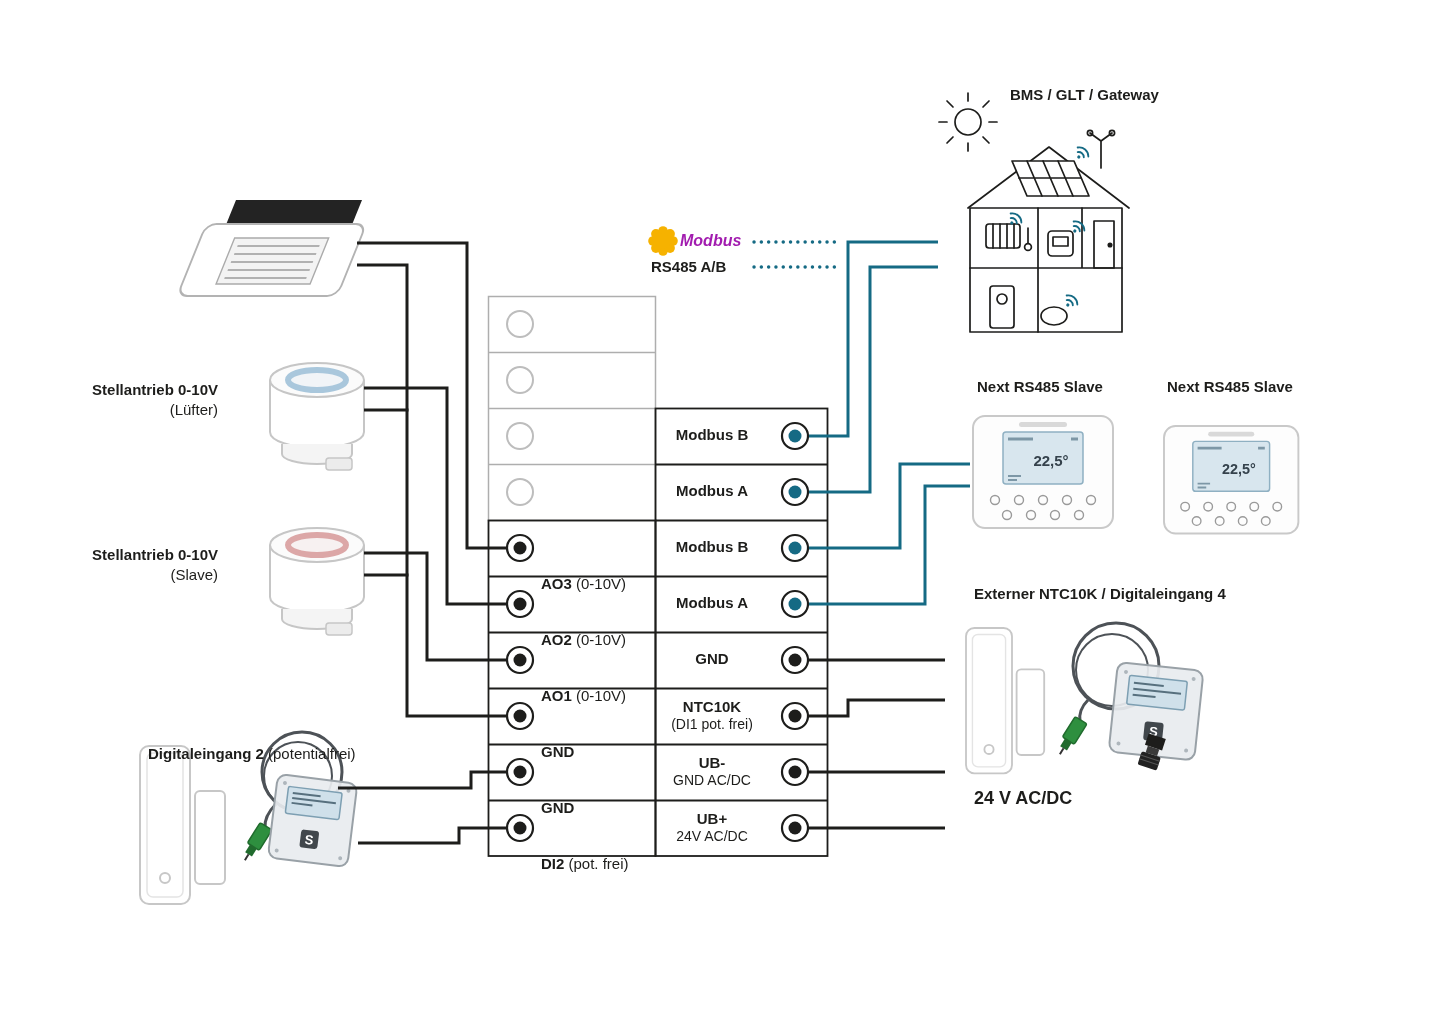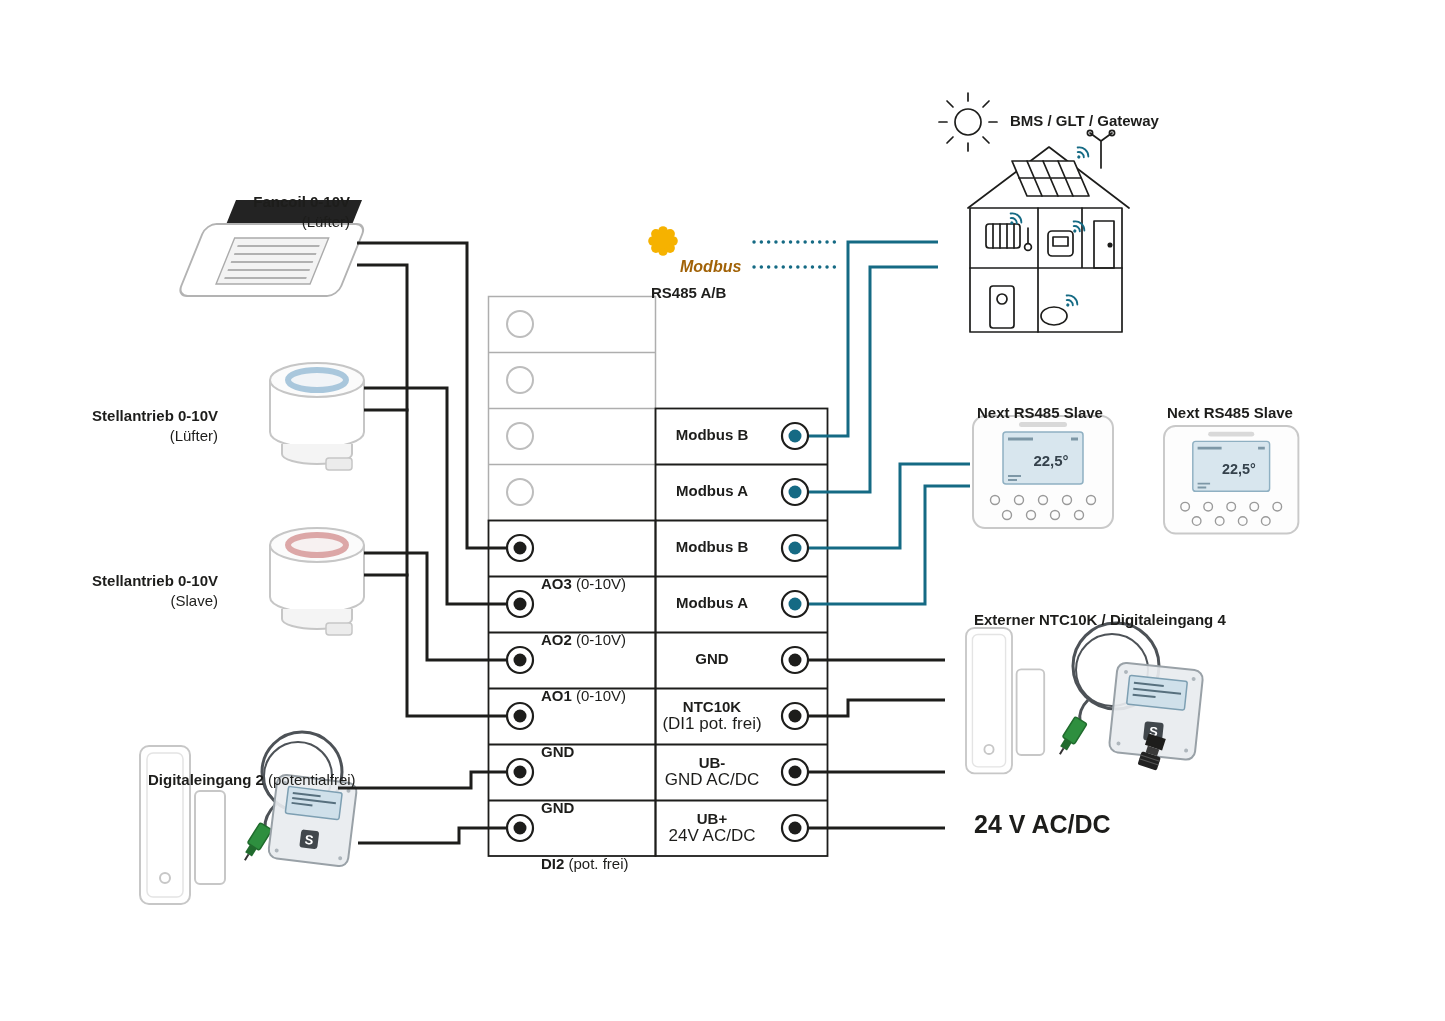--- a/index.html
+++ b/index.html
@@ -2,28 +2,28 @@
 <html><head>
 <meta charset="utf-8">
 <style>
   * { margin:0; padding:0; box-sizing:border-box; }
   html,body { background:#ffffff; }
   .canvas {
     position:relative; width:1445px; height:1021px; background:#fff;
     font-family:"Liberation Sans", sans-serif; color:#1d1d1b; overflow:hidden;
   }
   .layer { position:absolute; left:0; top:0; }
-  .lbl { position:absolute; font-size:15px; line-height:20px; white-space:nowrap;margin-top:26px; }
+  .lbl { position:absolute; font-size:15px; line-height:20px; white-space:nowrap; }
   .right { text-align:right; }
   .b { font-weight:700; }
   .tl { position:absolute; left:541px; width:112px; font-size:15px; line-height:20px; white-space:nowrap;margin-top:36px; }
   .tr { position:absolute; left:652px; width:120px; text-align:center; font-size:15px; line-height:18px; white-space:nowrap; }
-  .tr .l2 { font-size:17px; line-height:16px; font-weight:400; }
-  .power { font-size:25px; font-weight:700; }
-  .modbus-word { font-style:italic; font-weight:700; color:#a16207; font-size:16px; line-height:20px; }
+  .tr .l2 { font-size:14px; line-height:16px; font-weight:400; }
+  .power { font-size:18px; font-weight:700; }
+  .modbus-word { font-style:italic; font-weight:700; color:#a21caf; font-size:16px; line-height:20px; }
 </style>
 </head>
 <body>
 
 <div class="canvas">
 
   <svg class="layer" width="1445" height="1021" viewBox="0 0 1445 1021">
     <defs>
       <g id="wifi">
         <path d="M-7,0 A9,9 0 0 1 7,0" fill="none"></path>
@@ -259,24 +259,20 @@
         <circle cx="795" cy="660" r="6.5" fill="#1d1d1b"></circle>
       <circle cx="795" cy="716" r="13" fill="#ffffff" stroke="#1d1d1b" stroke-width="2.2"></circle>
         <circle cx="795" cy="716" r="6.5" fill="#1d1d1b"></circle>
       <circle cx="795" cy="772" r="13" fill="#ffffff" stroke="#1d1d1b" stroke-width="2.2"></circle>
         <circle cx="795" cy="772" r="6.5" fill="#1d1d1b"></circle>
       <circle cx="795" cy="828" r="13" fill="#ffffff" stroke="#1d1d1b" stroke-width="2.2"></circle>
         <circle cx="795" cy="828" r="6.5" fill="#1d1d1b"></circle>
     </g>
   </svg>
 
-  <div class="lbl right" style="left:150px; top:166px; width:200px">
-    <div class="b">Fancoil 0-10V</div>
-    <div>(Lüfter)</div>
-  </div>
 
   <div class="lbl right" style="left:28px; top:380px; width:190px">
     <div class="b">Stellantrieb 0-10V</div>
     <div>(Lüfter)</div>
   </div>
 
   <div class="lbl right" style="left:28px; top:545px; width:190px">
     <div class="b">Stellantrieb 0-10V</div>
     <div>(Slave)</div>
   </div>

